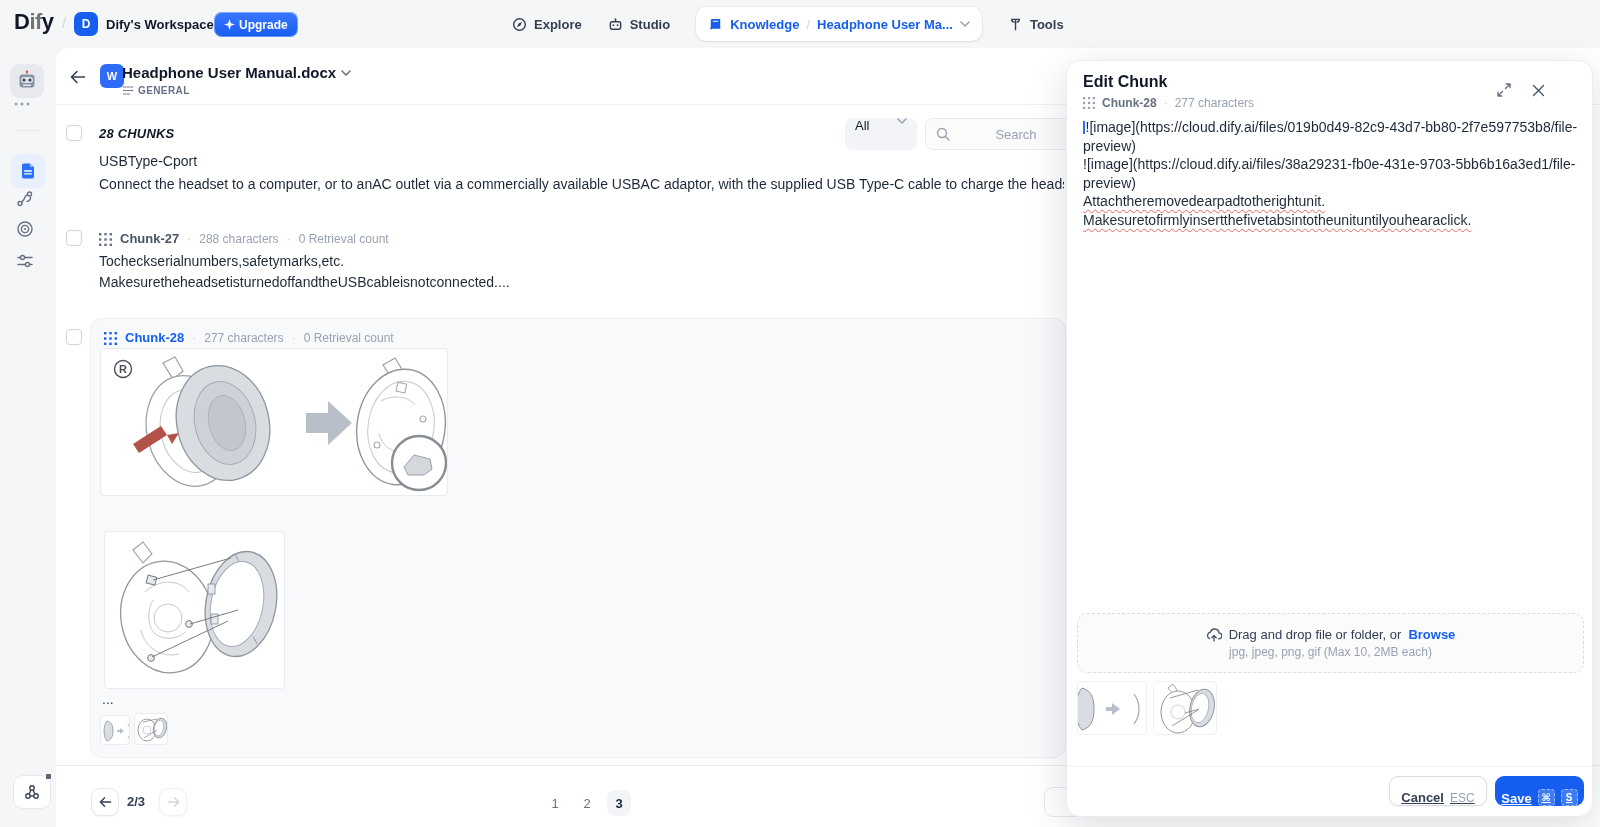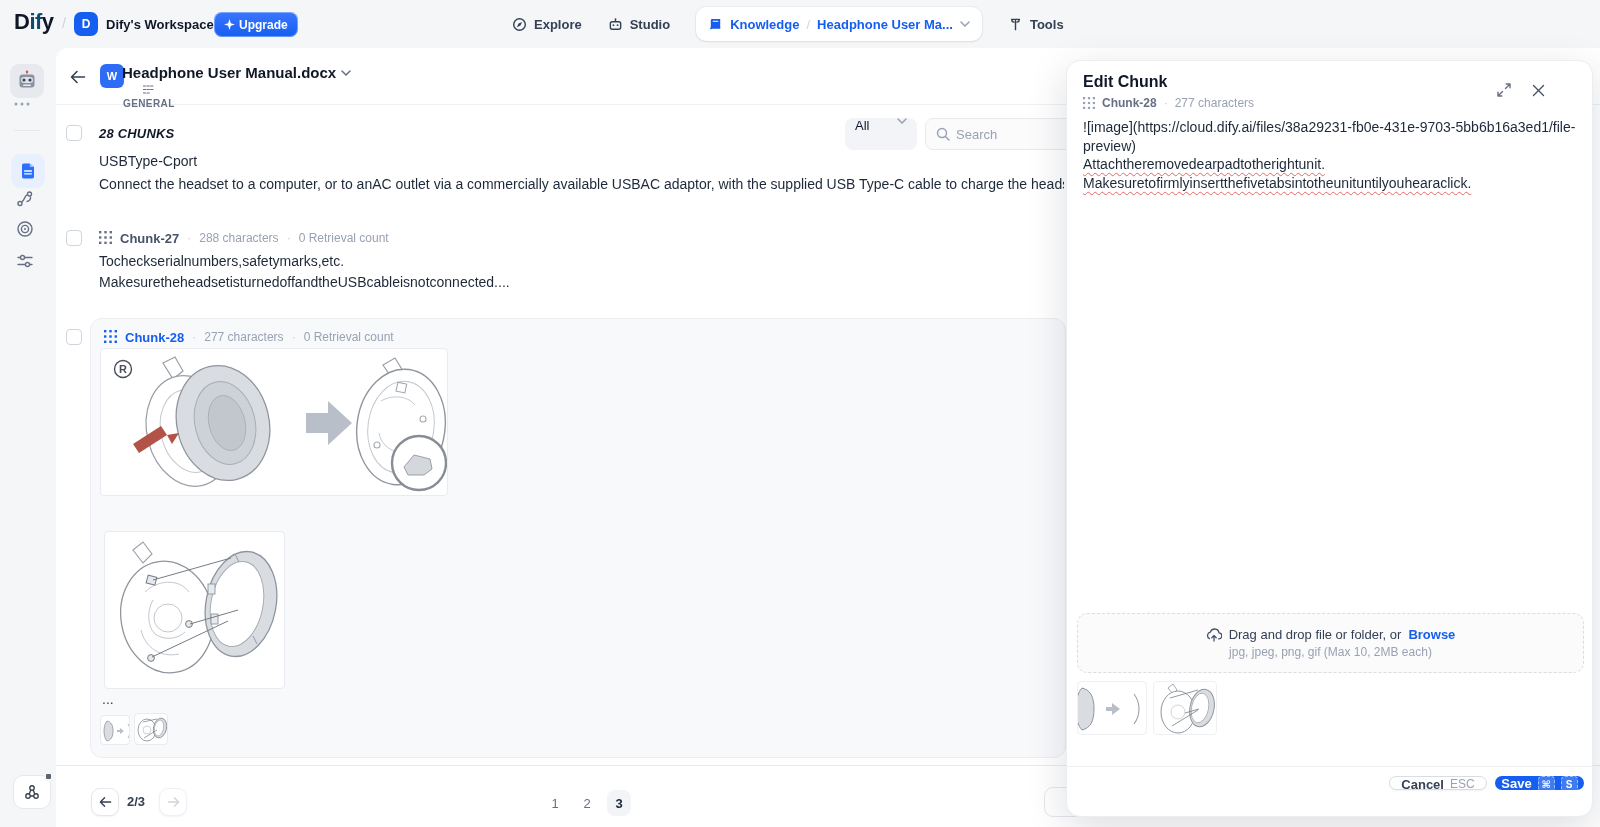--- a/index.html
+++ b/index.html
@@ -6,21 +6,21 @@
   html,body { width:1600px; height:827px; overflow:hidden; }
   body { font-family:"Liberation Sans","DejaVu Sans",sans-serif; background:#f5f6f8; color:#101828; }
   .app { position:relative; width:1600px; height:827px; }
   .abs { position:absolute; }
   .flex { display:flex; align-items:center; }
   svg { display:block; }
 
   
   .navbar { position:absolute; top:0; left:0; right:0; height:48px; }
   .logo { position:absolute; left:14px; top:9px; font-size:22px; font-weight:800; letter-spacing:-0.5px; }
-  .logo .mid { color:#0c4a6e; }
+  .logo .mid { color:#737373; }
   .nav-slash { color:#d0d5dd; font-size:15px; }
   .ws-chip { width:24px; height:24px; border-radius:7px; background:#155eef; color:#fff; font-size:12px; font-weight:700; display:flex; align-items:center; justify-content:center; }
   .ws-name { font-size:13px; font-weight:600; color:#101828; margin:0 6px 0 8px; }
   .upgrade { height:25px; padding:0 10px; border-radius:8px; background:linear-gradient(180deg,#3b76ff,#155eef); color:#fff; font-size:12px; font-weight:700; display:flex; align-items:center; gap:4px; box-shadow:inset 0 0 0 1px rgba(255,255,255,.35); cursor:pointer; }
   .nav-center { position:absolute; left:512px; top:0; height:48px; display:flex; align-items:center; gap:26px; }
   .nav-item { display:flex; align-items:center; gap:7px; font-size:13px; font-weight:600; color:#344054; cursor:pointer; }
   .nav-pill { background:#fff; border-radius:10px; height:34px; padding:0 12px; display:flex; align-items:center; gap:7px; box-shadow:0 1px 2px rgba(16,24,40,.08), 0 0 0 1px rgba(16,24,40,.04); }
   .nav-pill .k-label { color:#155eef; font-size:13px; font-weight:700; }
   .nav-pill .k-doc { color:#155eef; font-size:13px; font-weight:700; max-width:150px; white-space:nowrap; overflow:hidden; }
   .nav-pill .sep { color:#d0d5dd; font-size:13px; }
@@ -36,33 +36,33 @@
   .sb-ic { position:absolute; left:16px; color:#676f83; cursor:pointer; }
   .sb-bottom { position:absolute; left:13px; top:727px; width:38px; height:34px; border-radius:10px; background:#fff; border:1px solid #e6e8ec; display:flex; align-items:center; justify-content:center; cursor:pointer; }
   .sb-bottom .dot-badge { position:absolute; top:-4px; right:-3px; width:9px; height:9px; border-radius:3px; background:#5d6470; border:2px solid #f5f6f8; }
 
   
   .main { position:absolute; left:56px; top:48px; right:0; bottom:0; background:#fff; border-top-left-radius:12px; overflow:hidden; }
   .doc-head { position:absolute; left:0; top:0; right:0; height:57px; border-bottom:1px solid #eef0f3; }
   .back-btn { position:absolute; left:8px; top:15px; width:28px; height:28px; border-radius:8px; display:flex; align-items:center; justify-content:center; color:#344054; cursor:pointer; }
   .file-ic { position:absolute; left:44px; top:16px; width:24px; height:24px; border-radius:6px; background:#2e6cf6; color:#fff; display:flex; align-items:center; justify-content:center; font-size:11px; font-weight:700; }
   .doc-title { position:absolute; left:66px; top:16px; font-size:15px; font-weight:700; color:#101828; display:flex; align-items:center; gap:5px; cursor:pointer; }
-  .doc-tag { position:absolute; left:67px; top:37px; display:flex; align-items:center; gap:4px; color:#667085; font-size:10px; font-weight:600; letter-spacing:.4px;flex-direction:column; }
+  .doc-tag { position:absolute; left:67px; top:37px; display:flex; align-items:center; gap:4px; color:#667085; font-size:10px; font-weight:600; letter-spacing:.4px; }
 
   .chk { width:16px; height:16px; border:1.5px solid #d0d5dd; border-radius:4px; background:#fff; cursor:pointer; }
   .toolbar-chk { position:absolute; left:10px; top:77px; }
   .chunks-count { position:absolute; left:43px; top:78px; font-size:13px; font-weight:700; color:#101828; letter-spacing:.2px;font-style:italic; }
   .filter-all { position:absolute; left:789px; top:70px; width:72px; height:32px; background:#f2f4f7; border-radius:8px; display:flex; justify-content:space-between; padding:0 10px; font-size:13px; color:#101828; cursor:pointer; }
   .search-box { position:absolute; left:869px; top:70px; width:190px; height:32px; background:#fbfbfc; border:1px solid #e7e9ee; border-radius:8px; display:flex; align-items:center; gap:6px; padding:0 10px; }
-  .search-box input { border:0; outline:0; background:transparent; font-size:13px; color:#101828; width:120px; font-family:inherit; }
+  .search-box input { border:0; outline:0; background:transparent; font-size:13px; color:#101828; width:120px; font-family:inherit;text-align:center; }
   .search-box input::placeholder { color:#98a2b3; }
 
   .chunk-text { font-size:14px; color:#1d2939; line-height:21px; }
   .row-clip { white-space:nowrap; overflow:hidden; }
-  .meta-row { display:flex; align-items:flex-start; gap:8px; font-size:12px; color:#98a2b3; }
+  .meta-row { display:flex; align-items:flex-end; gap:8px; font-size:12px; color:#98a2b3; }
   .meta-id { font-size:13px; font-weight:600; color:#475467; }
   .meta-dot { color:#c3cad5; }
 
   .chunk28-card { position:absolute; left:34px; top:270px; width:976px; height:440px; background:#f8f9fb; border:1px solid #eceef2; border-radius:12px; }
   .meta-id-active { font-size:13px; font-weight:700; color:#155eef; }
   .img-box { background:#fff; border:1px solid #e9ebf0; border-radius:4px; overflow:hidden; }
 
   
   .bottom-bar { position:absolute; left:0; right:0; bottom:0; height:62px; border-top:1px solid #e9ebf0; background:#fff; }
   .circ-btn { width:28px; height:28px; border-radius:9px; background:#fff; border:1px solid #e4e7ec; box-shadow:0 1px 2px rgba(16,24,40,.05); display:flex; align-items:center; justify-content:center; cursor:pointer; }
@@ -80,21 +80,21 @@
   .editor { position:absolute; left:16px; top:57px; width:500px; height:480px; font-size:14px; line-height:18.5px; color:#1d2939; cursor:text; }
   .editor .ln { word-break:break-all; }
   .caret { display:inline-block; width:1.5px; height:13px; background:#2f6fed; vertical-align:-2px; margin-right:1px; }
   .spell { text-decoration:underline; text-decoration-style:wavy; text-decoration-color:#e36a62; text-decoration-thickness:1px; text-underline-offset:3px; }
   .dropzone { position:absolute; left:10px; top:552px; width:507px; height:60px; border:1px dashed #d9dde3; border-radius:10px; background:#fbfbfc; display:flex; flex-direction:column; align-items:center; justify-content:center; gap:3px; cursor:pointer; }
   .dz-line1 { display:flex; align-items:center; gap:7px; font-size:13px; color:#344054; }
   .dz-browse { color:#155eef; font-weight:600; cursor:pointer; }
   .dz-hint { font-size:12px; color:#98a2b3; }
   .thumb { position:absolute; top:620px; background:#fff; border:1px solid #eef0f3; border-radius:4px; overflow:hidden; }
   .panel-foot { position:absolute; left:0; right:0; top:705px; border-top:1px solid #eef0f3; }
-  .btn { height:14px; border-radius:9px; display:flex; align-items:flex-start; justify-content:center; gap:6px; font-size:13px; font-weight:600; cursor:pointer; }
+  .btn { height:30px; border-radius:9px; display:flex; align-items:flex-end; justify-content:center; gap:6px; font-size:13px; font-weight:600; cursor:pointer;text-decoration:underline; }
   .btn-cancel { position:absolute; left:322px; top:715px; width:98px; background:#fff; border:1px solid #d9dde3; color:#344054; box-shadow:0 1px 2px rgba(16,24,40,.05); }
   .btn-cancel .kbd { color:#98a2b3; font-weight:400; font-size:12px; }
   .btn-save { position:absolute; left:428px; top:715px; width:89px; background:#155eef; color:#fff; }
   .keycap { width:17px; height:17px; border-radius:4px; background:rgba(255,255,255,.18); border:1px dashed rgba(255,255,255,.5); font-size:10px; display:flex; align-items:center; justify-content:center; }
 </style>
 </head>
 <body>
 
 <div class="app">
 
@@ -422,20 +422,21 @@
             <rect x="5.3" y="10.6" width="2.4" height="2.4"></rect>
             <rect x="10.6" y="10.6" width="2.4" height="2.4"></rect>
           </g>
         </svg>
       <span class="id">Chunk-28</span>
       <span class="meta-dot">·</span>
       <span>277 characters</span>
     </div>
 
     <div class="editor">
+      <div class="ln"><span class="caret"></span><span>![image](https://cloud.dify.ai/files/019b0d49-82c9-43d7-bb80-2f7e597753b8/file-preview)</span></div>
       <div class="ln">![image](https://cloud.dify.ai/files/38a29231-fb0e-431e-9703-5bb6b16a3ed1/file-preview)</div>
       <div class="ln spell">Attachtheremovedearpadtotherightunit.</div>
       <div class="ln spell">Makesuretofirmlyinsertthefivetabsintotheunituntilyouhearaclick.</div>
     </div>
 
     <div class="dropzone">
       <div class="dz-line1">
         <svg width="16" height="14" viewBox="0 0 16 14">
             <path d="M12.6 10.8a3 3 0 00.4-6 4.4 4.4 0 00-8.6-.6 3.4 3.4 0 00-1 6.4" fill="none" stroke="#475467" stroke-width="1.3" stroke-linecap="round"></path>
             <path d="M8 7.5V13M8 7.5L5.8 9.7M8 7.5l2.2 2.2" fill="none" stroke="#475467" stroke-width="1.3" stroke-linecap="round" stroke-linejoin="round"></path>

